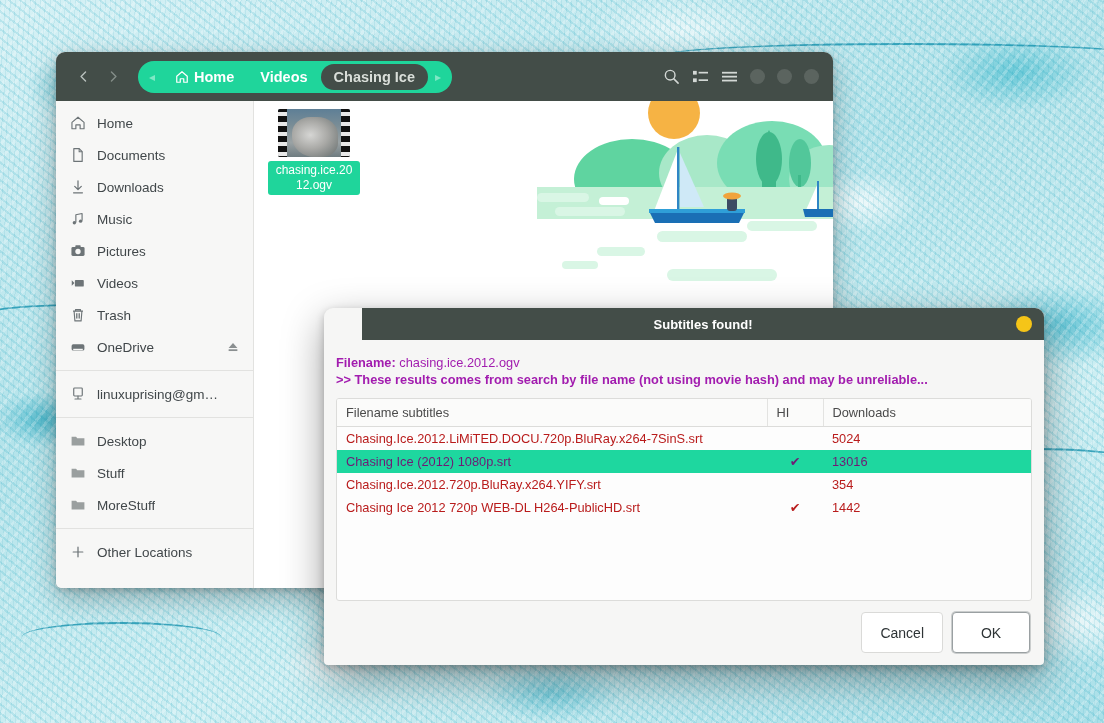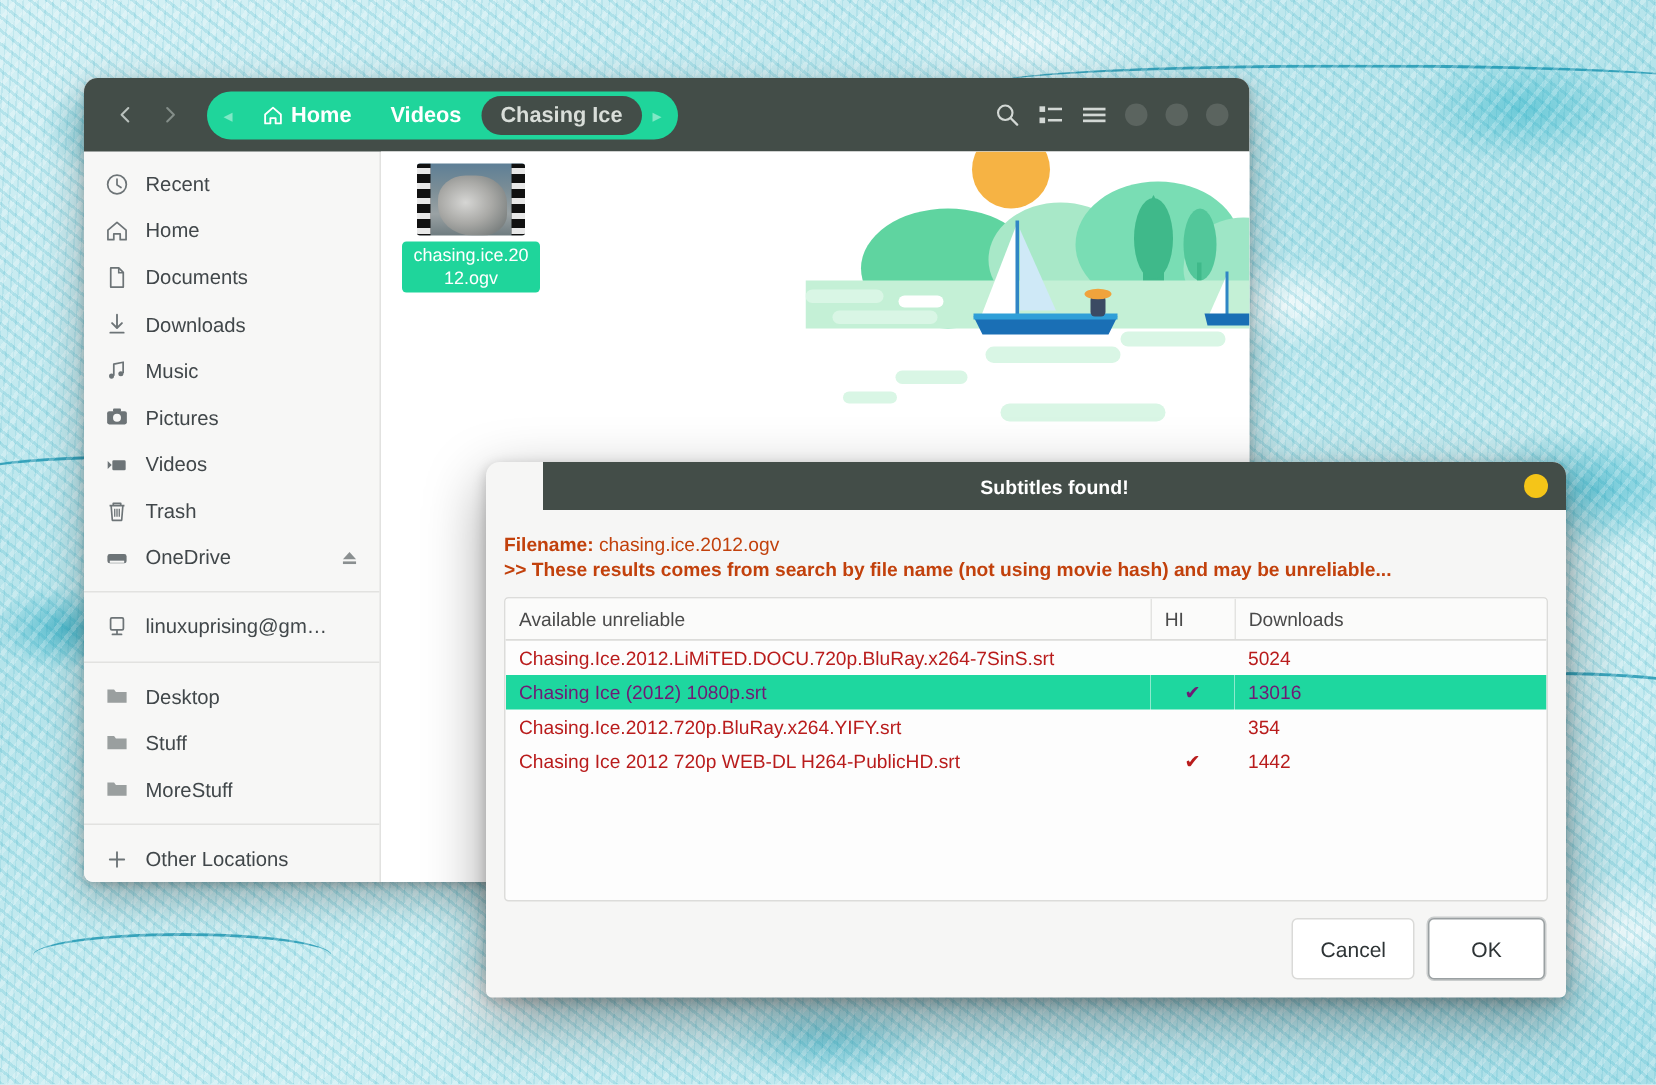--- a/index.html
+++ b/index.html
@@ -136,21 +136,21 @@
   #dlg-titlebar {
     height: 32px; background: #434d48; display: flex; align-items: center;
     justify-content: center; position: relative; flex: 0 0 32px; margin-left: 38px;
   }
   #dlg-title { color: #ffffff; font-size: 13px; font-weight: bold; }
   #dlg-close {
     position: absolute; right: 12px; top: 50%; transform: translateY(-50%);
     width: 16px; height: 16px; border-radius: 50%; background: #f5c518; cursor: pointer;
   }
   #dlg-inner { padding: 14px 12px 10px 12px; display: flex; flex-direction: column; flex: 1; }
-  .dlg-line { font-size: 12.8px; color: #c2410c; line-height: 17px; white-space: nowrap; }
+  .dlg-line { font-size: 12.8px; color: #a21caf; line-height: 17px; white-space: nowrap; }
   .dlg-line b { font-weight: bold; }
   #dlg-warning { font-weight: bold; overflow: hidden; text-overflow: ellipsis; }
 
   #table-wrap {
     margin-top: 10px; flex: 1; background: #fdfdfd;
     border: 1px solid #dcdcda; border-radius: 3px; overflow: hidden;
   }
   table { width: 100%; border-collapse: collapse; table-layout: fixed; }
   thead th {
     text-align: left; font-size: 12.8px; font-weight: normal; color: #4a4a4a;
@@ -240,29 +240,20 @@
       </span>
       <span class="wctl"></span>
       <span class="wctl"></span>
       <span class="wctl"></span>
     </div>
   </div>
 
   <div id="fm-body">
     <div id="sidebar">
 
-      <div class="side-item">
-        <span class="ico">
-          <svg width="16" height="16" viewBox="0 0 18 18">
-              <circle cx="9" cy="9" r="7" fill="none" stroke="currentColor" stroke-width="1.3"></circle>
-              <path d="M9 5v4.3l3 2" fill="none" stroke="currentColor" stroke-width="1.3" stroke-linecap="round"></path>
-            </svg>
-        </span>
-        <span class="lbl">Recent</span>
-      </div>
 
       <div class="side-item">
         <span class="ico">
           <svg width="16" height="16" viewBox="0 0 18 18">
               <path d="M9 2.5L2.2 8.3V15.5h4.4v-4.4h4.8v4.4h4.4V8.3z" fill="none" stroke="currentColor" stroke-width="1.3" stroke-linejoin="round"></path>
             </svg>
         </span>
         <span class="lbl">Home</span>
       </div>
 
@@ -452,21 +443,21 @@
     <div class="dlg-line">
       <b>Filename:</b>
       <span>chasing.ice.2012.ogv</span>
     </div>
     <div class="dlg-line" id="dlg-warning">&gt;&gt; These results comes from search by file name (not using movie hash) and may be unreliable...</div>
 
     <div id="table-wrap">
       <table>
         <thead>
           <tr>
-            <th class="col-name">Available unreliable</th>
+            <th class="col-name">Filename subtitles</th>
             <th class="col-hi">HI</th>
             <th class="col-dl">Downloads</th>
           </tr>
         </thead>
         <tbody>
           <tr>
             <td>Chasing.Ice.2012.LiMiTED.DOCU.720p.BluRay.x264-7SinS.srt</td>
             <td class="hi"></td>
             <td>5024</td>
           </tr>

